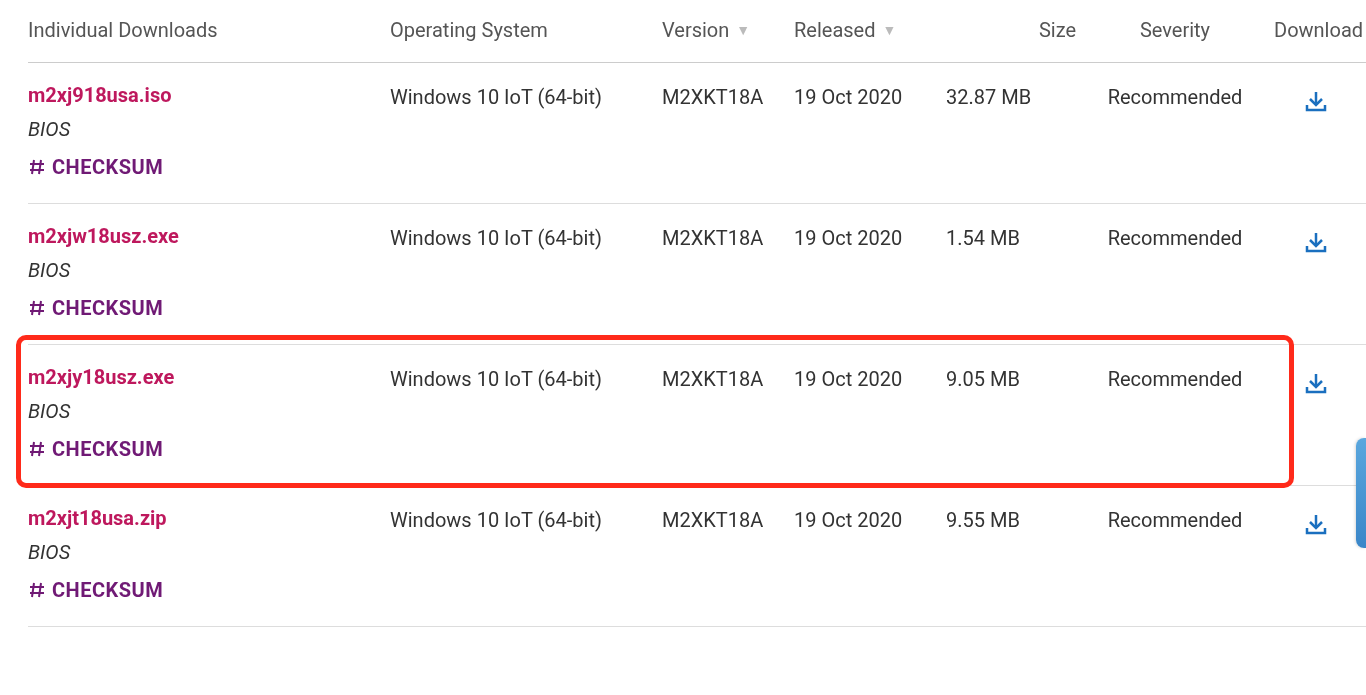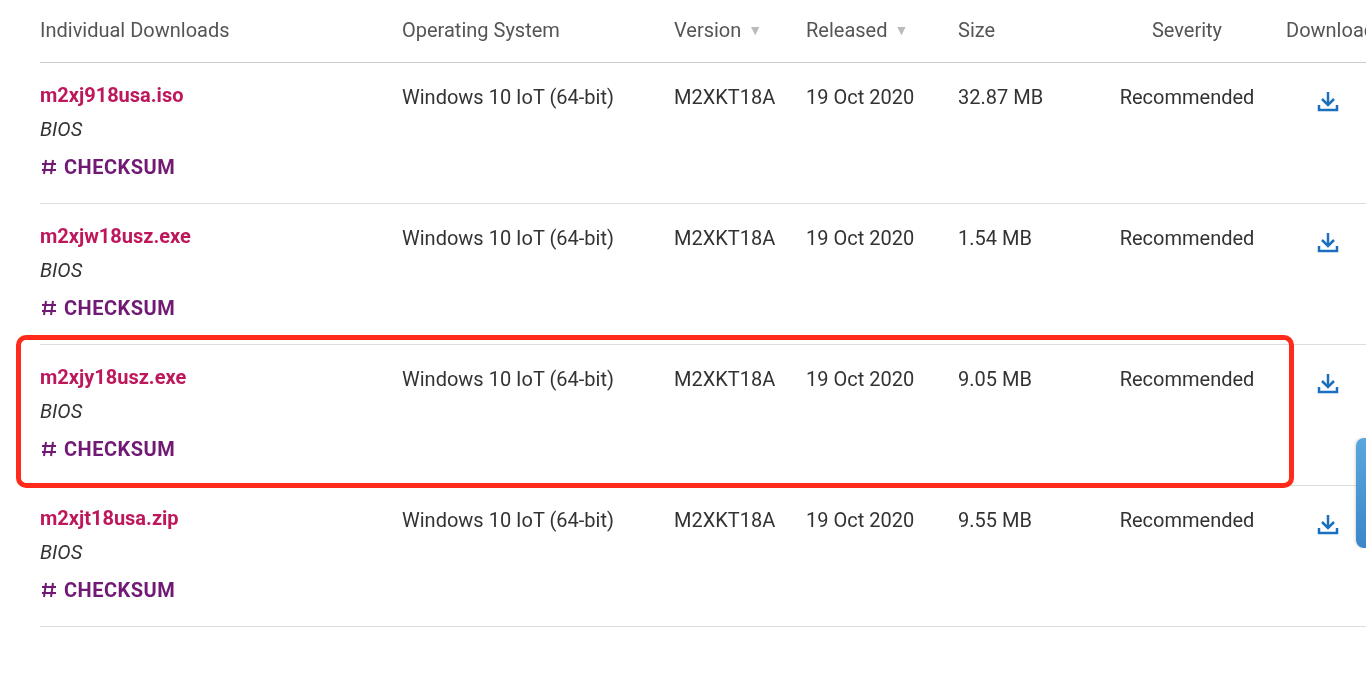--- a/index.html
+++ b/index.html
@@ -5,21 +5,21 @@
     * { box-sizing: border-box; margin: 0; padding: 0; }
     body {
       font-family: -apple-system, BlinkMacSystemFont, "Segoe UI", Roboto, Helvetica, Arial, sans-serif;
       background: #fff;
       color: #333;
       width: 1366px;
       overflow-x: hidden;
     }
     .table-wrap {
       width: 1366px;
-      padding-left: 40px;
+      padding-left: 28px;
       padding-right: 0;
     }
     table {
       width: 100%;
       border-collapse: collapse;
       table-layout: fixed;
     }
     thead th {
       font-size: 20px;
       font-weight: 400;
@@ -33,21 +33,21 @@
     th.col-downloads { width: 362px; }
     th.col-os { width: 272px; }
     th.col-version { width: 132px; }
     th.col-released { width: 152px; }
     th.col-size { width: 138px; }
     th.col-severity { width: 190px; }
     th.col-download { width: 92px; }
 
     .hdr-sort { color: #bbb; font-size: 14px; display: inline-block; transform: translateY(-2px); margin-left: 2px; }
     th.center { text-align: center; }
-    th.right { text-align: left; }
+    th.right { text-align: right; }
 
     tbody td {
       font-size: 20px;
       color: #333;
       padding: 22px 8px 14px 0;
       border-bottom: 1px solid #ddd;
       vertical-align: top;
       white-space: nowrap;
     }
     tbody tr td:first-child { padding-top: 20px; }

